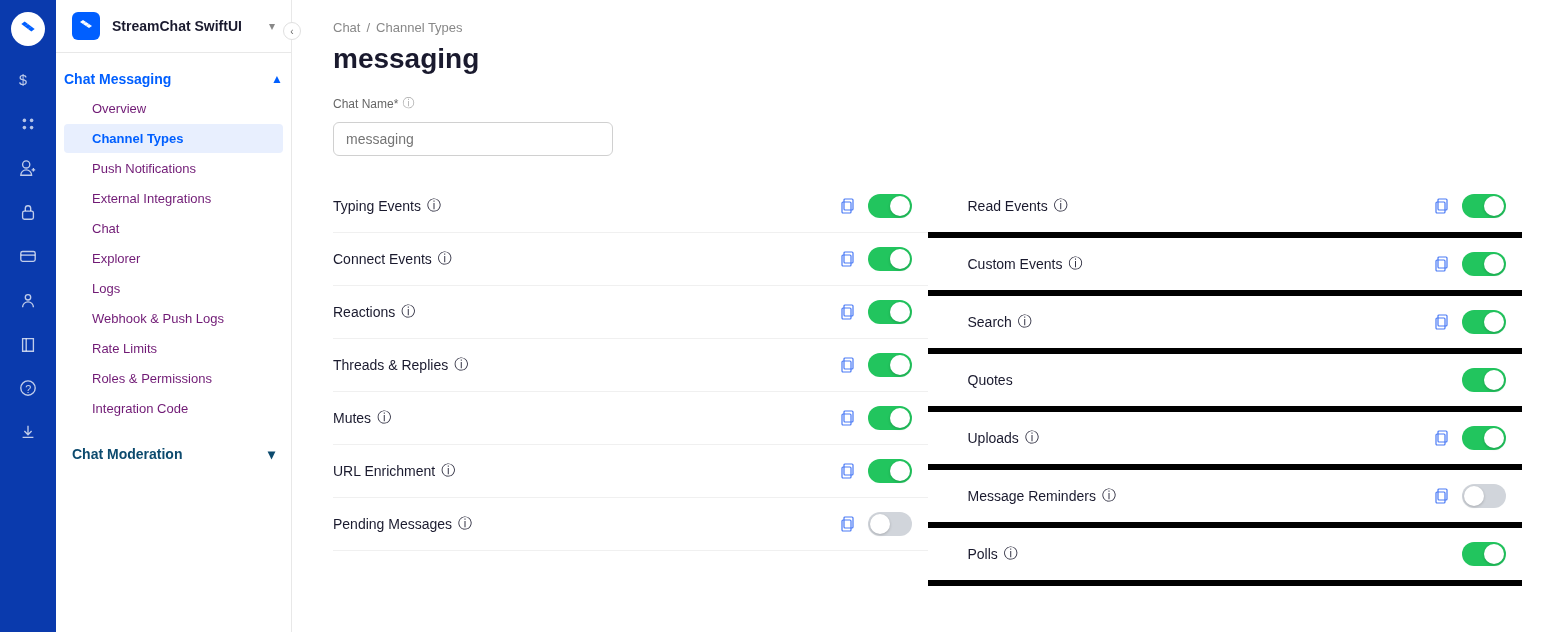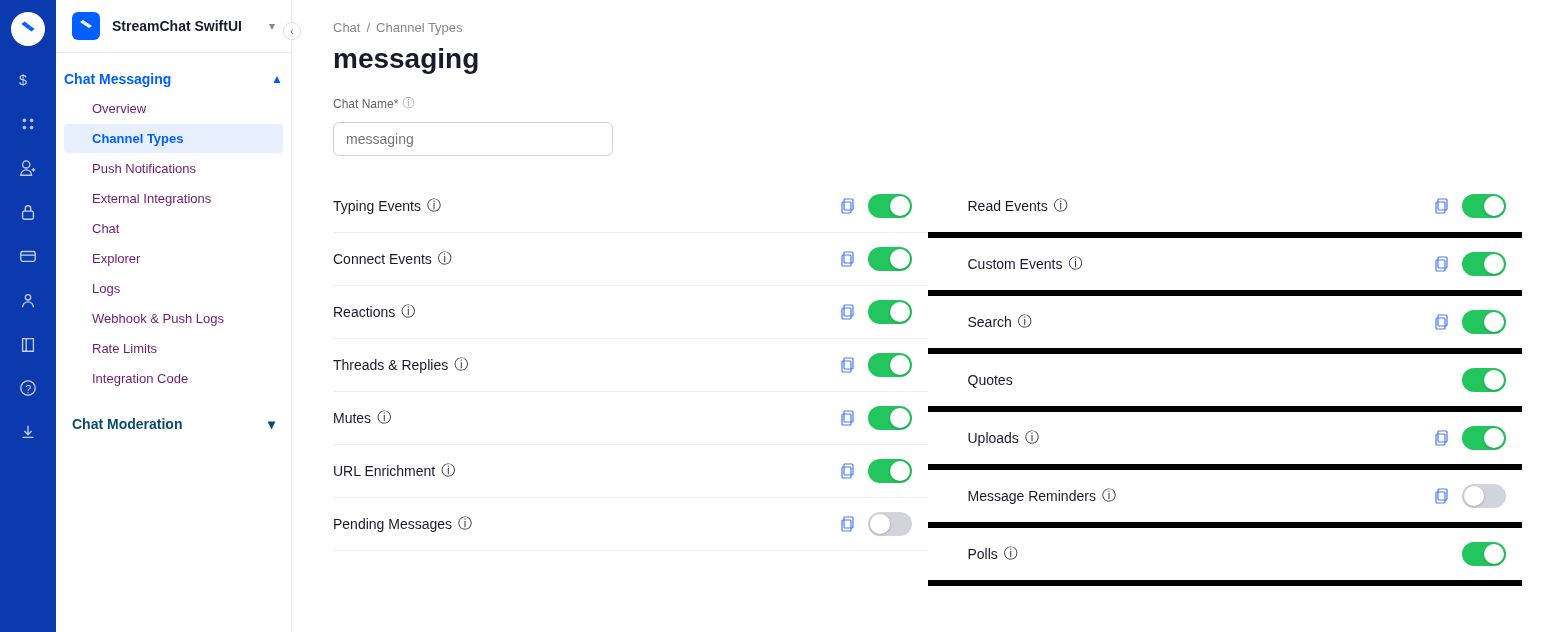--- a/index.html
+++ b/index.html
@@ -307,20 +307,21 @@
     <div>
       <div class="sidebar-item">Overview</div>
       <div class="sidebar-item active">Channel Types</div>
       <div class="sidebar-item">Push Notifications</div>
       <div class="sidebar-item">External Integrations</div>
       <div class="sidebar-item">Chat</div>
       <div class="sidebar-item">Explorer</div>
       <div class="sidebar-item">Logs</div>
       <div class="sidebar-item">Webhook &amp; Push Logs</div>
       <div class="sidebar-item">Rate Limits</div>
+      <div class="sidebar-item">Roles &amp; Permissions</div>
       <div class="sidebar-item">Integration Code</div>
     </div>
   </div>
 
   <div class="sidebar-section">
     <div class="sidebar-section-label">
       <span>Chat Moderation</span>
       <span>▾</span>
     </div>
   </div>

